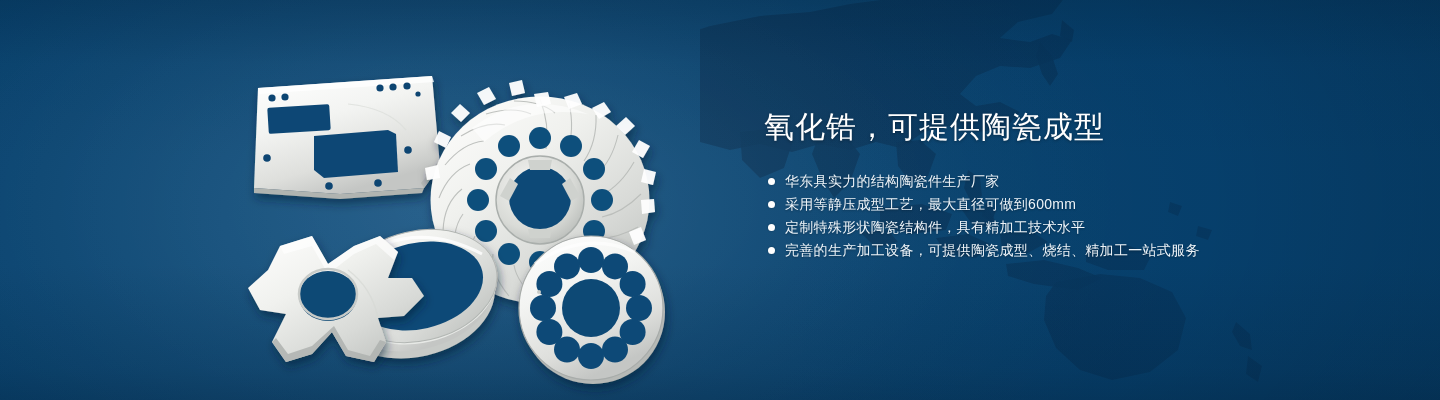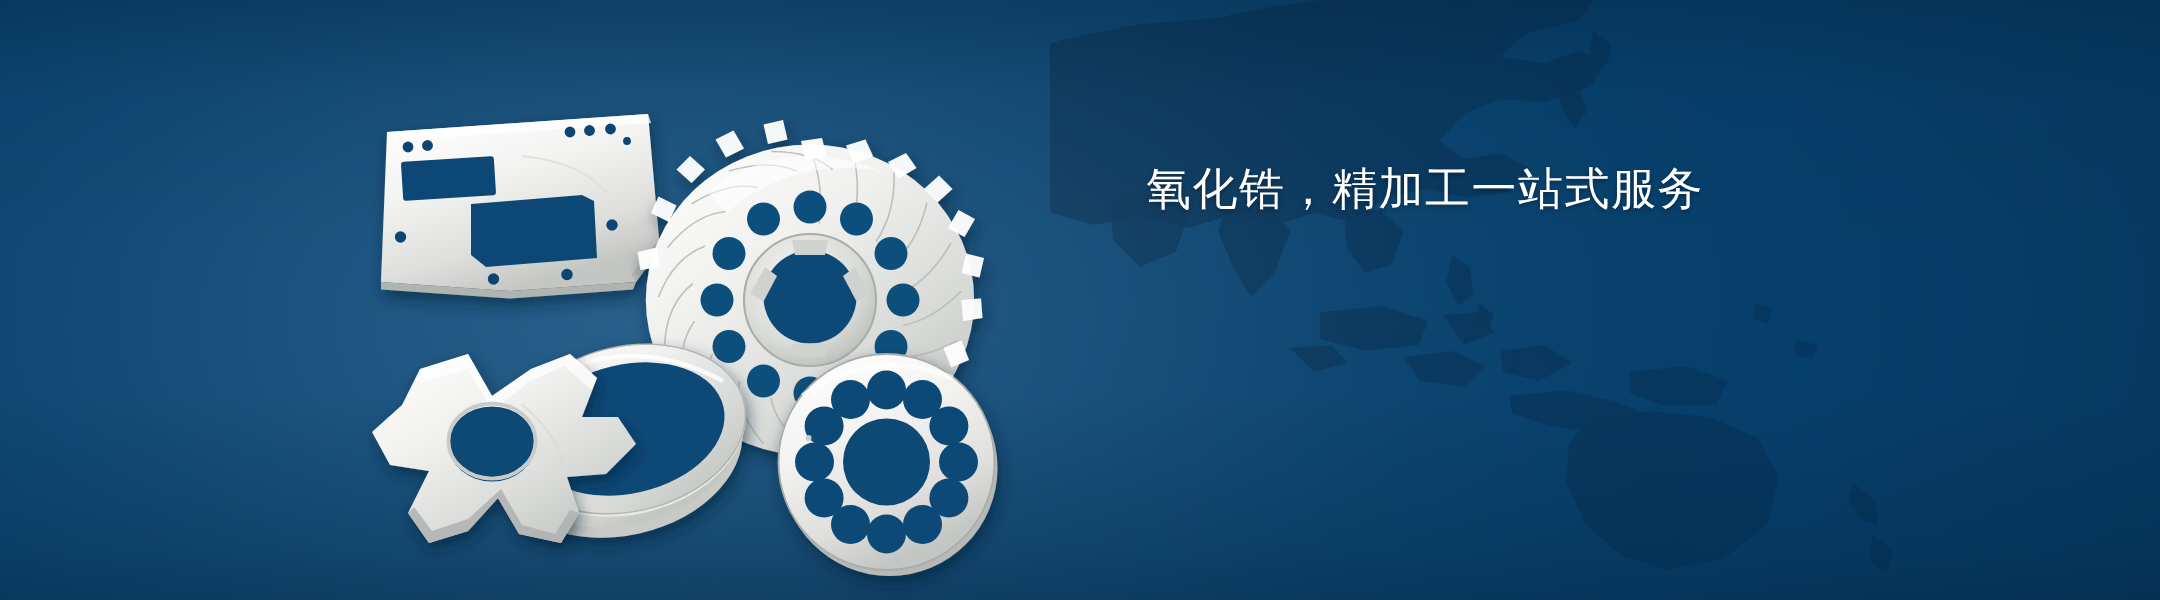--- a/index.html
+++ b/index.html
@@ -357,17 +357,35 @@
           <circle cx="-24" cy="-41.6" r="13"></circle>
         </g>
 
         <path d="M-56,-44 q48,-34 100,-12" stroke="#ffffff" stroke-width="3.5" fill="none" opacity="0.6"></path>
         <circle cx="-52" cy="-16" r="2" fill="#c9ccc8"></circle>
       </g>
     </svg>
   </div>
 
   <div class="copy">
-    <h1 class="headline">氧化锆，精加工一站式服务</h1>
-
+    <h1 class="headline">氧化锆，可提供陶瓷成型</h1>
+
+    <ul class="bullets">
+      <li class="bullet-row">
+        <span class="bullet-dot"></span>
+        <span class="bullet-text">华东具实力的结构陶瓷件生产厂家</span>
+      </li>
+      <li class="bullet-row">
+        <span class="bullet-dot"></span>
+        <span class="bullet-text">采用等静压成型工艺，最大直径可做到600mm</span>
+      </li>
+      <li class="bullet-row">
+        <span class="bullet-dot"></span>
+        <span class="bullet-text">定制特殊形状陶瓷结构件，具有精加工技术水平</span>
+      </li>
+      <li class="bullet-row">
+        <span class="bullet-dot"></span>
+        <span class="bullet-text">完善的生产加工设备，可提供陶瓷成型、烧结、精加工一站式服务</span>
+      </li>
+    </ul>
   </div>
 
 </div>
 
 </body></html>

